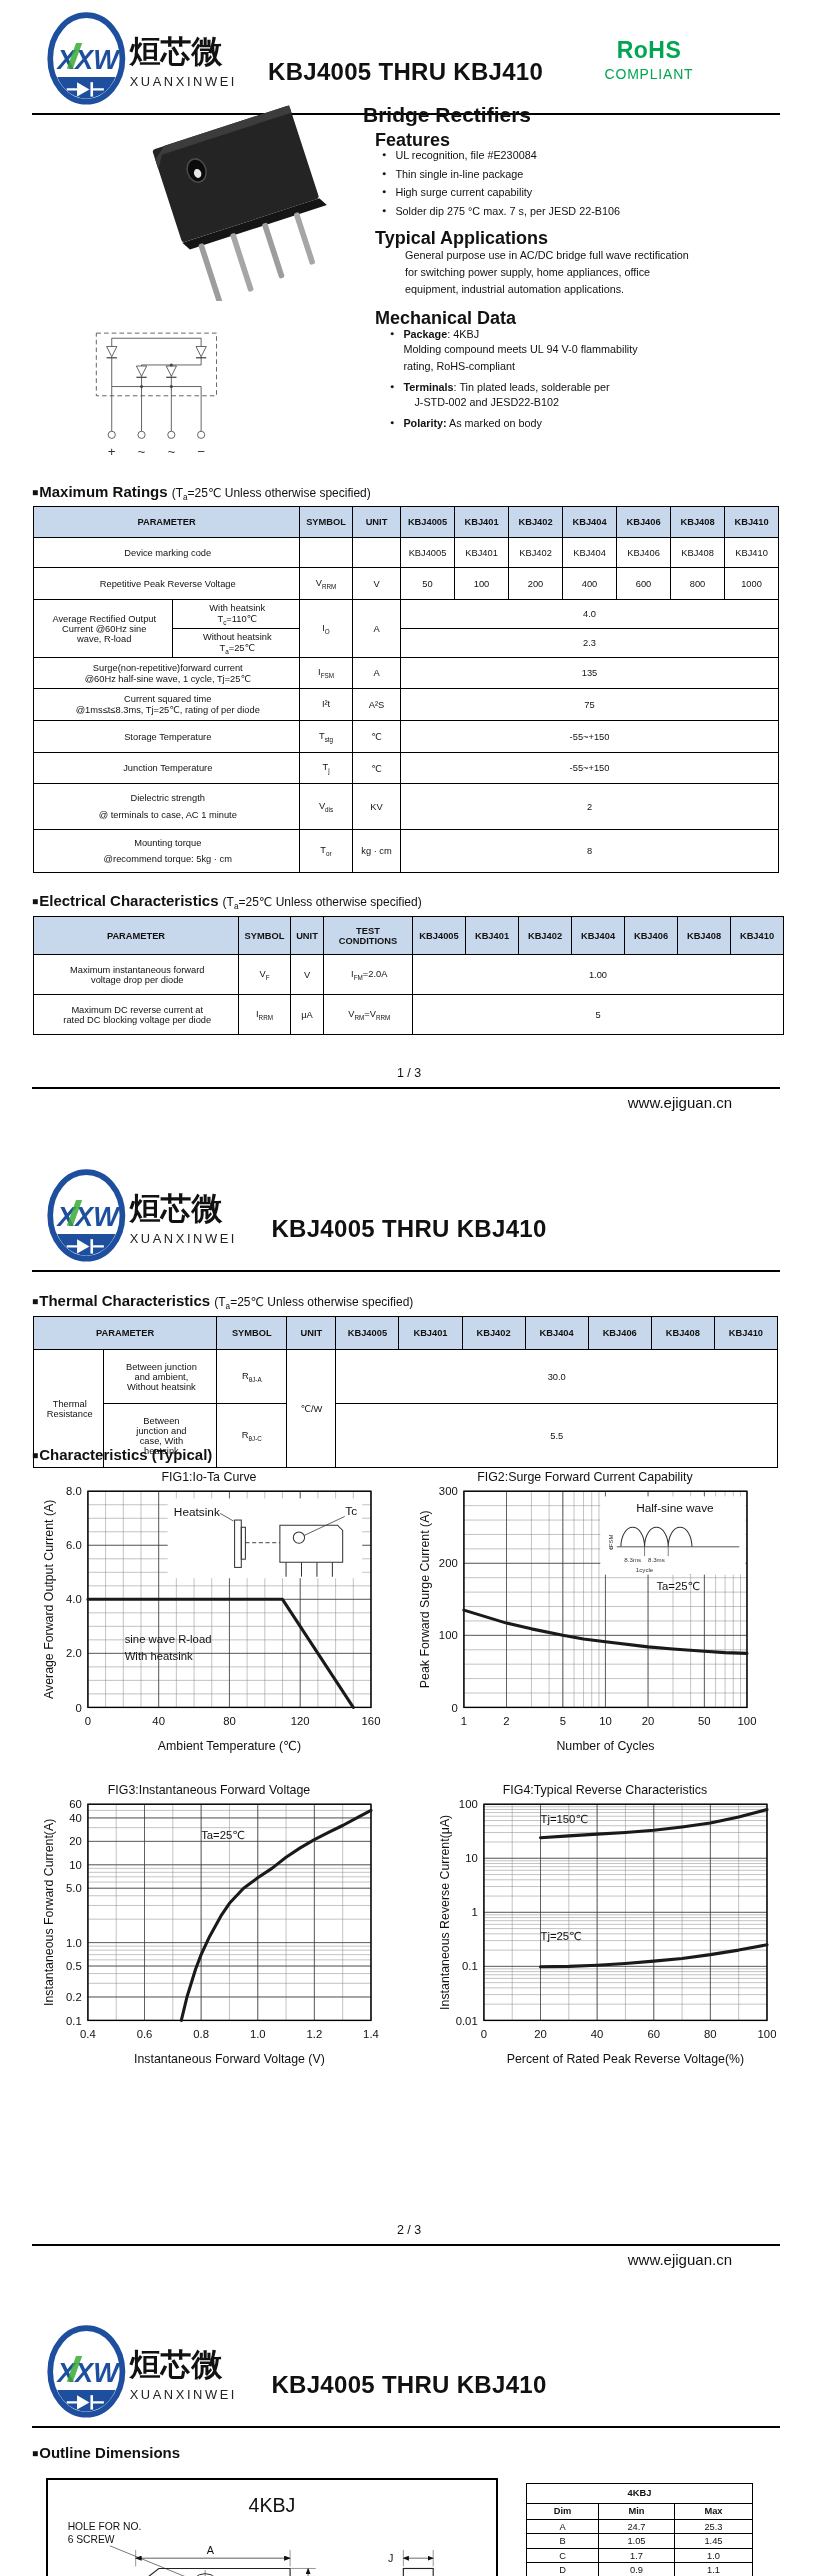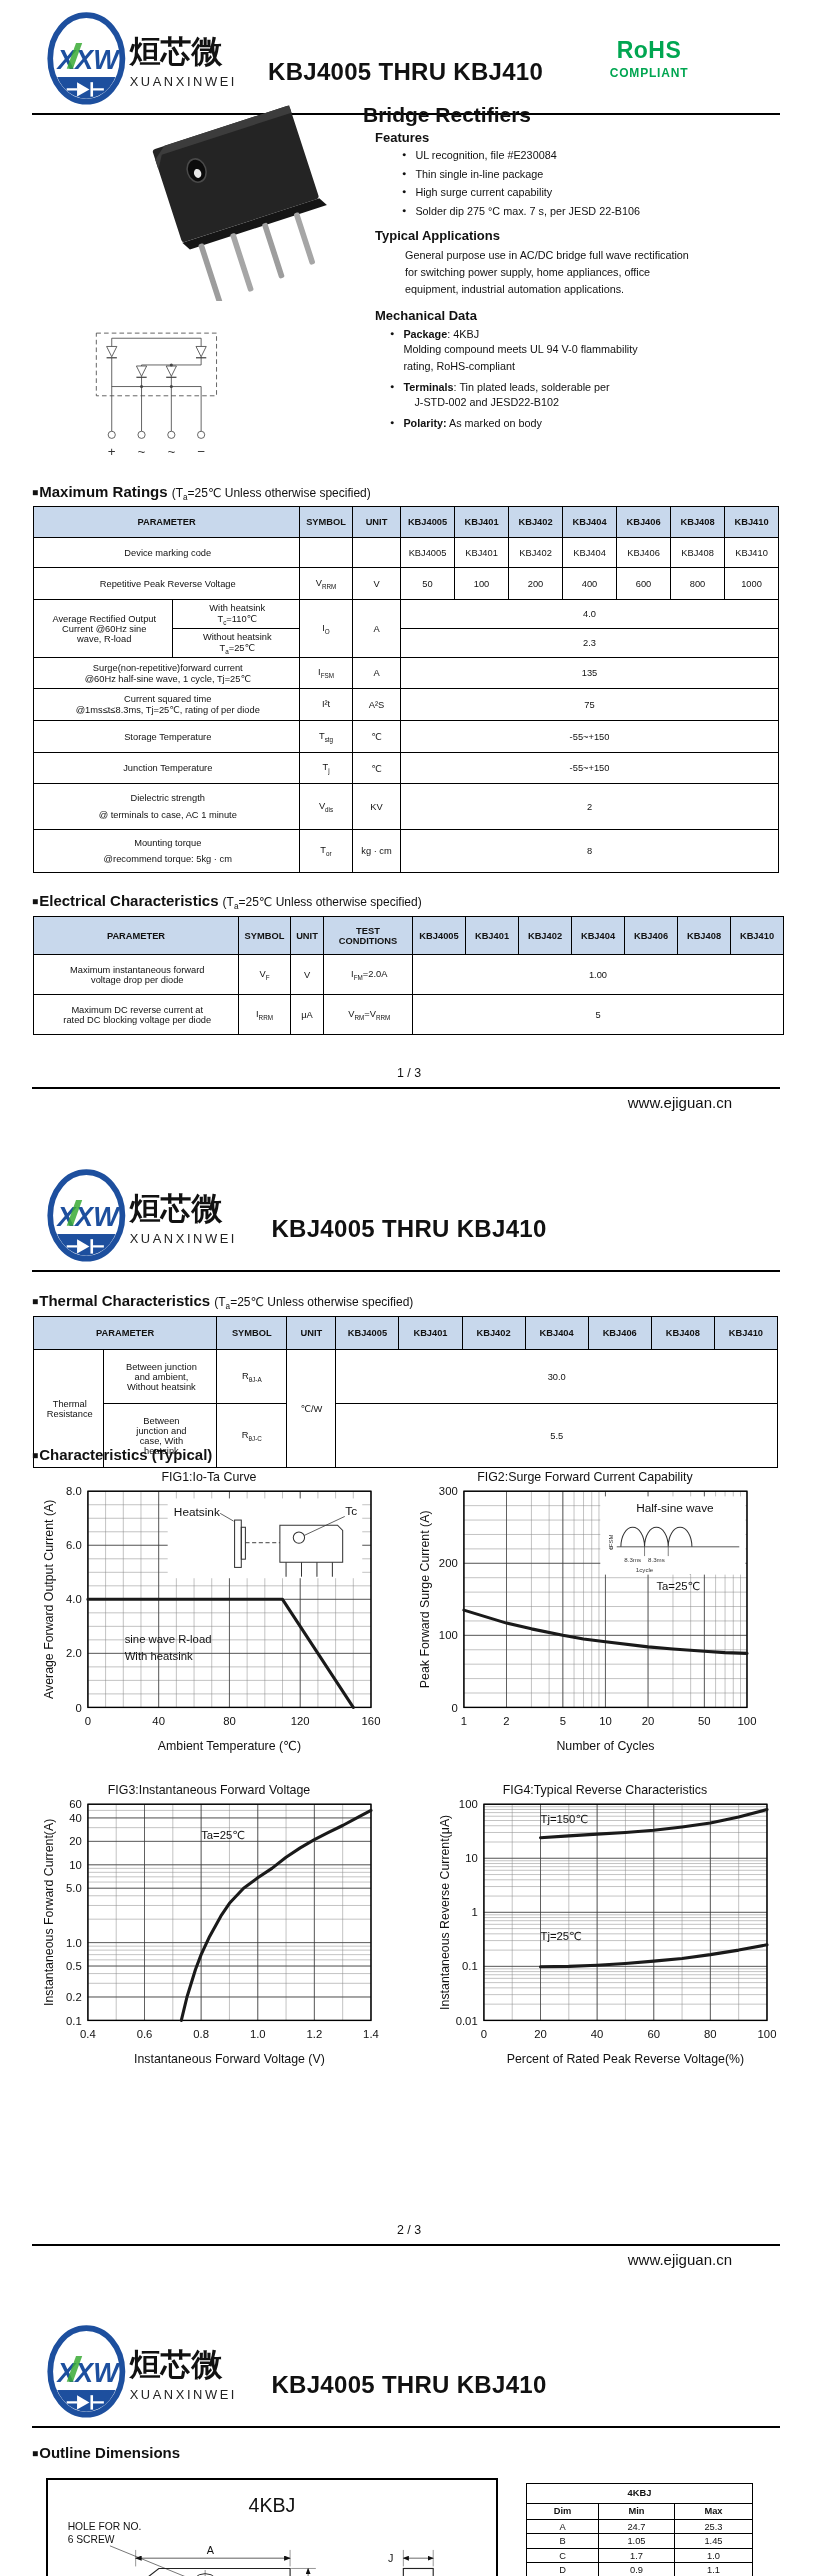--- a/index.html
+++ b/index.html
@@ -5,24 +5,24 @@
   html,body{margin:0;padding:0;background:#e8e8e8;}
   body{font-family:"Liberation Sans","DejaVu Sans",sans-serif;color:#111;}
   .sheet{position:relative;width:818px;height:3470px;background:#fff;margin:0 auto;overflow:hidden;}
   .page{position:absolute;left:0;width:818px;height:1157px;background:#fff;}
   .abs{position:absolute;}
   
   .doc-title{position:absolute;top:58px;font-size:24px;font-weight:bold;letter-spacing:0.3px;white-space:nowrap;}
   .hdr-rule{position:absolute;left:32px;top:113px;width:748px;height:2.1px;background:#000;}
   .rohs{position:absolute;left:590px;top:37px;width:118px;text-align:center;color:#00a651;}
   .rohs .l1{font-size:23px;font-weight:800;letter-spacing:0.5px;}
-  .rohs .l2{font-size:12px;font-weight:700;letter-spacing:0.8px;margin-top:2.1px;}
+  .rohs .l2{font-size:14px;font-weight:400;letter-spacing:0.8px;margin-top:2.1px;}
   
   .product-title{font-size:21px;font-weight:bold;}
-  .blk-h{font-size:13px;font-weight:bold;}
+  .blk-h{font-size:18px;font-weight:bold;}
   .blist{list-style:none;margin:0;padding:0;font-size:10.8px;}
   .blist li{margin:0 0 6.7px 0;position:relative;padding-left:13.4px;}
   .blist li::before{content:"●";position:absolute;left:0;top:1px;font-size:7.2px;}
   .cont{margin:1px 0 5.2px 13.4px;font-size:10.8px;line-height:16.5px;}
   .apps{font-size:10.8px;line-height:17px;}
   
   .sec{font-size:15px;white-space:nowrap;}
   .sec .mk{font-size:10.3px;vertical-align:1.5px;margin-right:1px;}
   .sec b{font-weight:bold;}
   .sec .cond{font-size:12px;font-weight:normal;margin-left:4.1px;}
@@ -151,21 +151,21 @@
         <text x="38" y="247">+</text>
         <text x="96" y="247">~</text>
         <text x="154" y="247">~</text>
         <text x="212" y="247">−</text>
       </g>
     </svg>
   </div>
 
   <div class="abs product-title" style="left:363px;top:103px;">Bridge Rectifiers</div>
   <div class="abs blk-h" style="left:375px;top:130px;">Features</div>
-  <ul class="abs blist" style="left:402px;top:149px;width:392px;">
+  <ul class="abs blist" style="left:382px;top:149px;width:392px;">
     <li>UL recognition, file #E230084</li>
     <li>Thin single in-line package</li>
     <li>High surge current capability</li>
     <li>Solder dip 275 °C max. 7 s, per JESD 22-B106</li>
   </ul>
   <div class="abs blk-h" style="left:375px;top:228px;">Typical  Applications</div>
   <div class="abs apps" style="left:405px;top:247px;width:381px;">
     <div>General purpose use in AC/DC bridge full wave rectification</div>
     <div>for switching power supply, home appliances, office</div>
     <div>equipment, industrial automation applications.</div>

